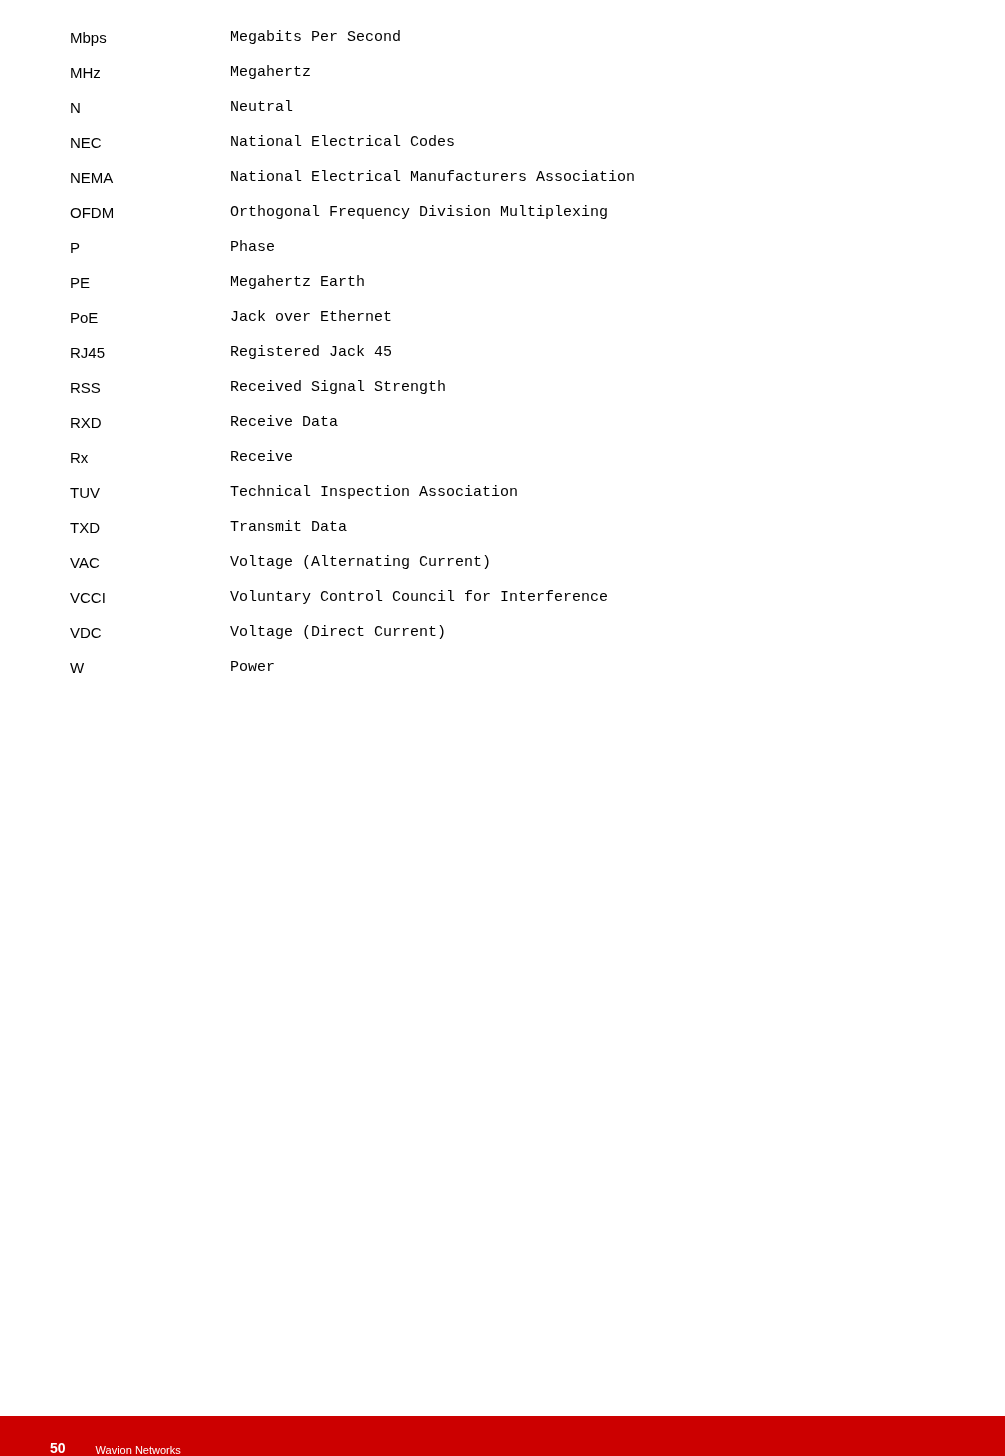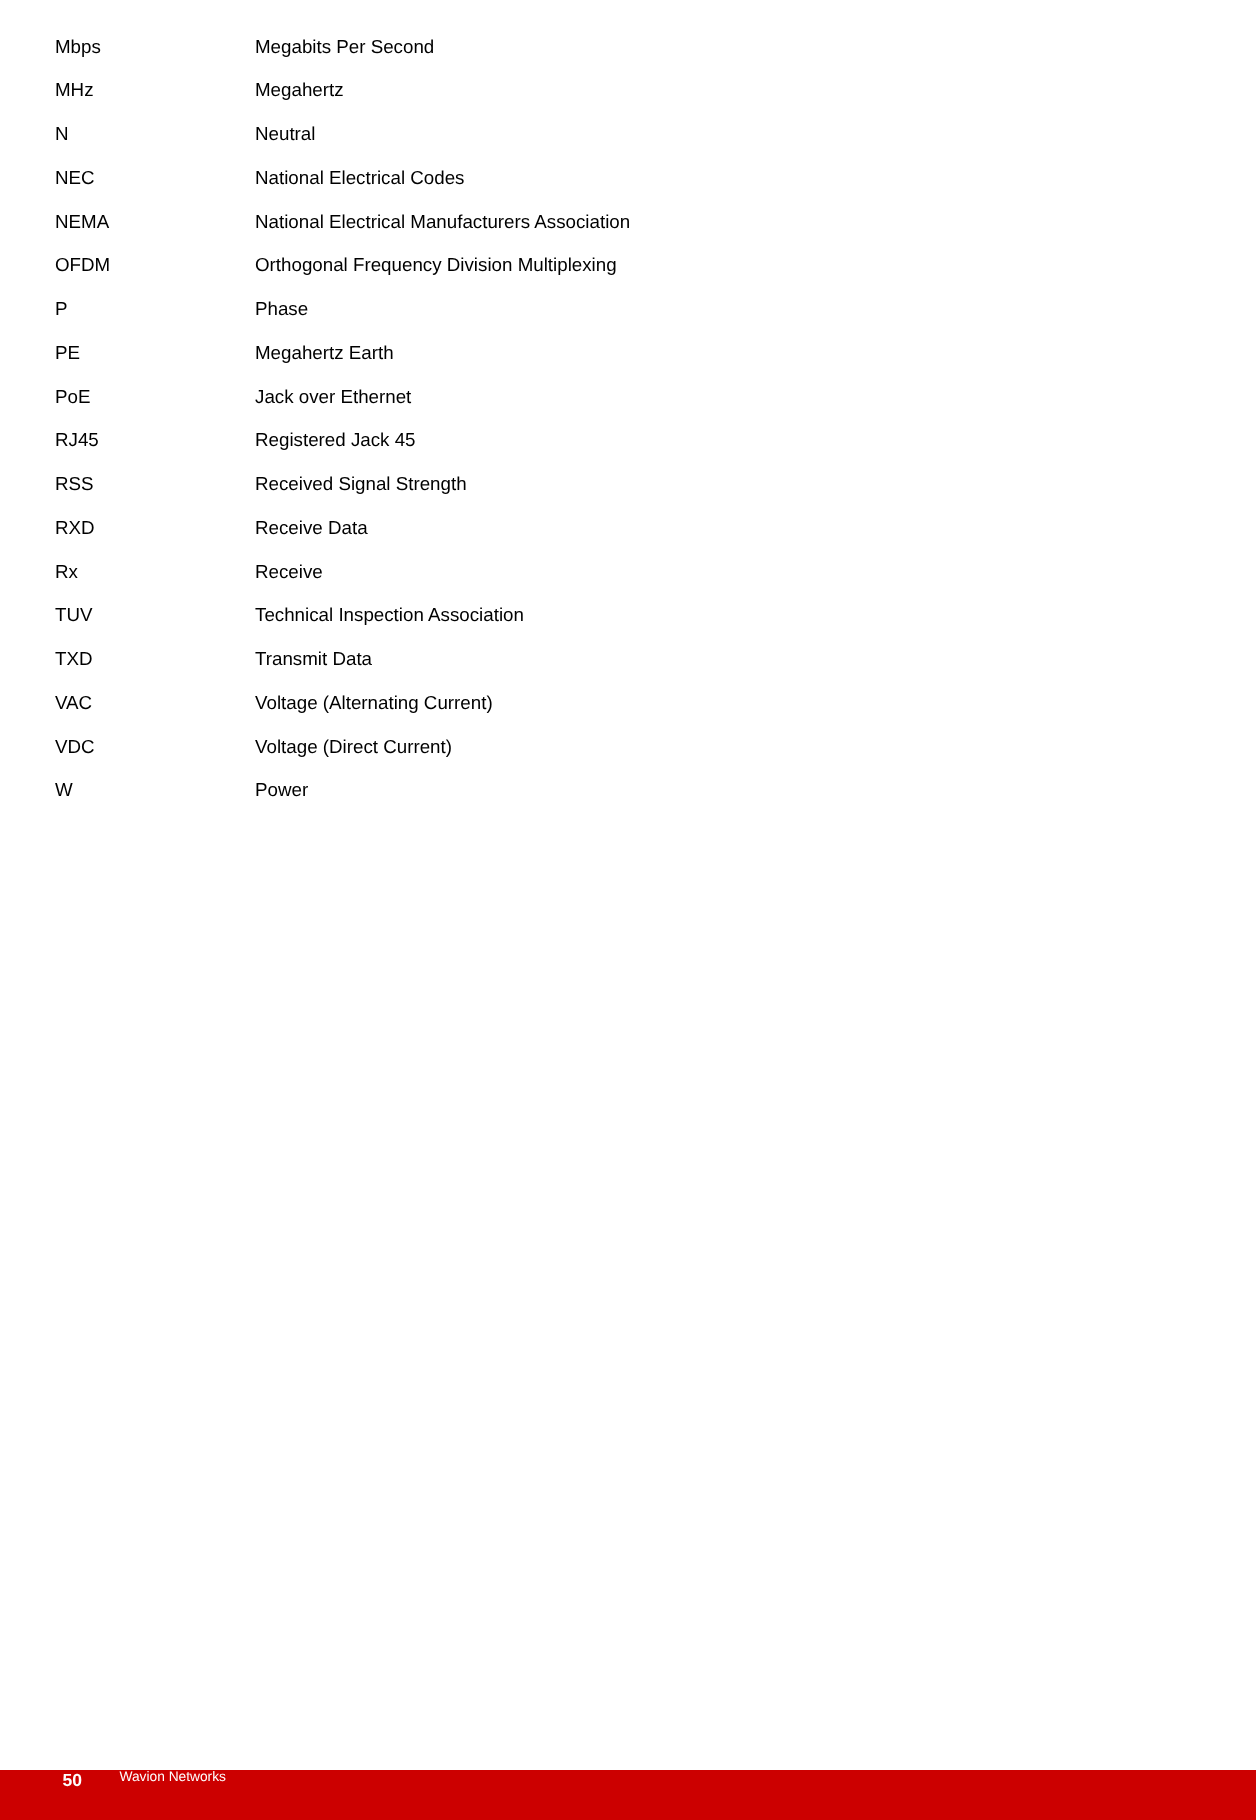--- a/index.html
+++ b/index.html
@@ -12,21 +12,21 @@
       width: 1005px;
       min-height: 1456px;
       background: #ffffff;
       font-family: Arial, sans-serif;
       font-size: 15px;
       color: #000000;
       position: relative;
     }
 
     .page-content {
-      padding: 20px 50px 80px 34px;
+      padding: 20px 50px 80px 60px;
     }
 
     .abbreviation-table {
       width: 100%;
       border-collapse: collapse;
     }
 
     .abbreviation-table tr td {
       padding: 7px 10px;
       vertical-align: top;
@@ -34,33 +34,33 @@
     }
 
     .abbreviation-table tr td:first-child {
       width: 160px;
       font-family: Arial, sans-serif;
       font-size: 15px;
       white-space: nowrap;
     }
 
     .abbreviation-table tr td:last-child {
-      font-family: Liberation Sans, sans-serif;
+      font-family: Liberation Mono, monospace;
       font-size: 15px;
     }
 
     .page-footer {
       position: absolute;
       bottom: 0;
       left: 0;
       right: 0;
       height: 40px;
       background: #cc0000;
       display: flex;
-      align-items: flex-start;
+      align-items: flex-end;
       padding: 0 50px;
     }
 
     .footer-page-number {
       color: #ffffff;
       font-size: 14px;
       font-weight: bold;
       margin-right: 30px;
     }
 
@@ -133,20 +133,24 @@
         </tr>
         <tr>
           <td>TXD</td>
           <td>Transmit Data</td>
         </tr>
         <tr>
           <td>VAC</td>
           <td>Voltage (Alternating Current)</td>
         </tr>
         <tr>
+          <td>VCCI</td>
+          <td>Voluntary Control Council for Interference</td>
+        </tr>
+        <tr>
           <td>VDC</td>
           <td>Voltage (Direct Current)</td>
         </tr>
         <tr>
           <td>W</td>
           <td>Power</td>
         </tr>
       </tbody>
   </table>
 </div>

